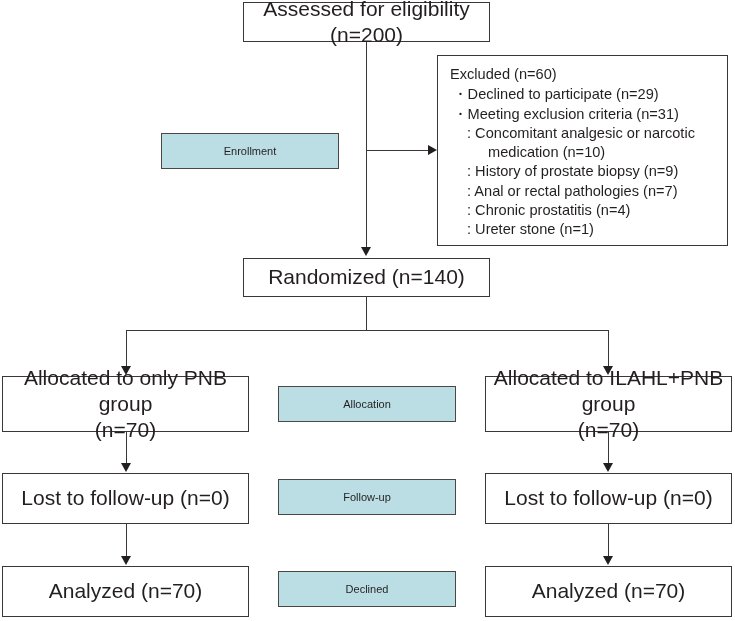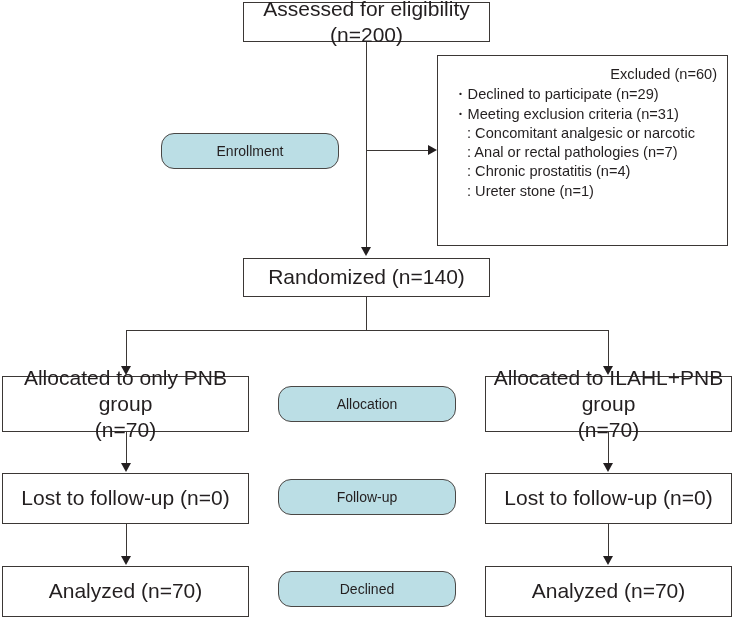--- a/index.html
+++ b/index.html
@@ -30,41 +30,41 @@
     font-size: 21px;
     line-height: 1.25;
     color: #231f20;
     padding: 2px 6px;
     white-space: pre-line;
   }
   .stage {
     position: absolute;
     box-sizing: border-box;
     border: 1.5px solid #4a4745;
-    border-radius: 13px;
+    border-radius: 0;
     background: #bbdee5;
     display: flex;
     align-items: center;
     justify-content: center;
     text-align: center;
-    font-size: 14px;
+    font-size: 11px;
     color: #231f20;
   }
   .excluded {
     position: absolute;
     box-sizing: border-box;
     border: 1.6px solid #3b3735;
     background: #ffffff;
     font-size: 14.6px;
     line-height: 1.32;
     color: #231f20;
     padding: 9px 10px 6px 12px;
     text-align: left;
   }
-  .exc-title { margin: 0 0 1px 0; text-align: right; }
+  .exc-title { margin: 0 0 1px 0; }
   .exc-l1 { margin: 0; padding-left: 3px; }
   .exc-l2 { margin: 0; padding-left: 17px; }
   .exc-l3 { margin: 0; padding-left: 38px; }
 
   .vline {
     position: absolute;
     width: 0;
     border-left: 1.6px solid #3b3735;
   }
   .hline {
@@ -115,20 +115,22 @@
   <div class="vline" style="left:608px; top:524px; height:34px;"></div>
   <div class="arrow-down" style="left:603px; top:556px;"></div>
 
   <div class="box" style="left:243px; top:2px; width:247px; height:40px;">Assessed for eligibility (n=200)</div>
 
   <div class="excluded" style="left:437px; top:55px; width:291px; height:191px;">
     <div class="exc-title">Excluded (n=60)</div>
     <div class="exc-l1">・Declined to participate (n=29)</div>
     <div class="exc-l1">・Meeting exclusion criteria (n=31)</div>
     <div class="exc-l2">: Concomitant analgesic or narcotic</div>
+    <div class="exc-l3">medication (n=10)</div>
+    <div class="exc-l2">: History of prostate biopsy (n=9)</div>
     <div class="exc-l2">: Anal or rectal pathologies (n=7)</div>
     <div class="exc-l2">: Chronic prostatitis (n=4)</div>
     <div class="exc-l2">: Ureter stone (n=1)</div>
   </div>
 
   <div class="stage" style="left:161px; top:133px; width:178px; height:36px;">Enrollment</div>
 
   <div class="box" style="left:243px; top:258px; width:247px; height:39px;">Randomized (n=140)</div>
 
   <div class="box" style="left:2px; top:376px; width:247px; height:56px;">Allocated to only PNB group

